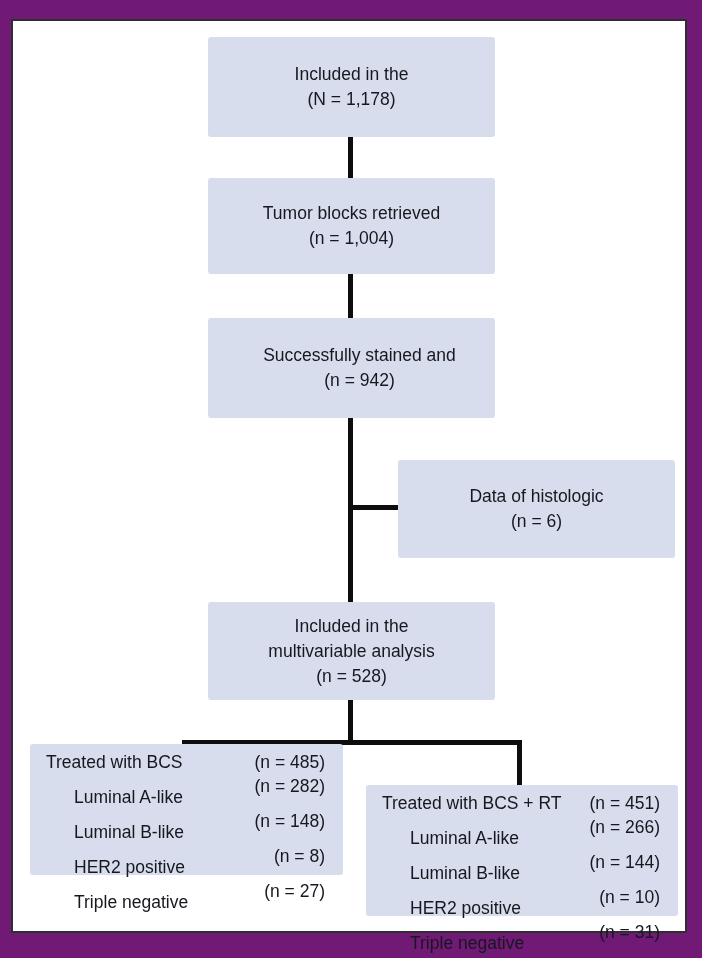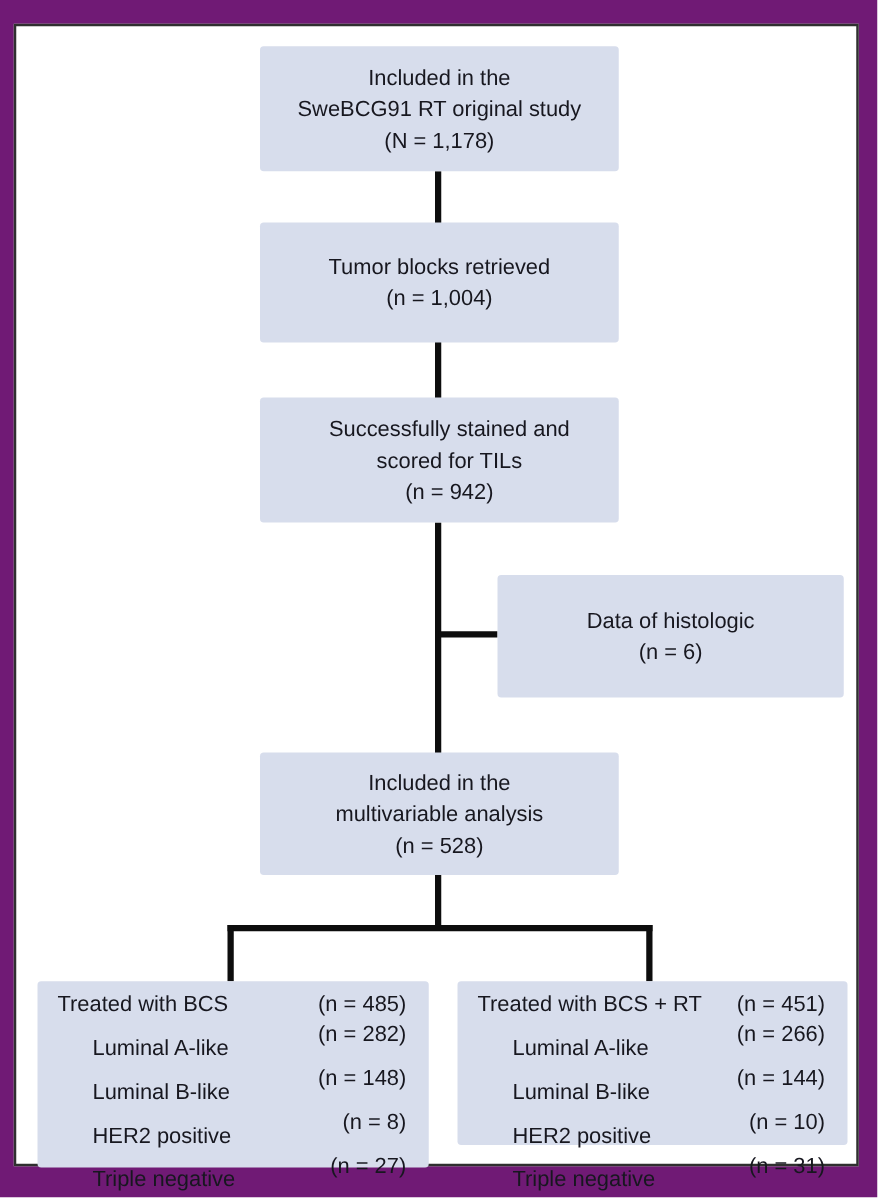--- a/index.html
+++ b/index.html
@@ -43,21 +43,21 @@
     position:absolute;
     background:#d7ddec;
     border-radius:3px;
     box-sizing:border-box;
     font-size:17.5px;
     line-height:24px;
     padding:6px 18px 0 16px;
     display:block;
     text-align:left;
   }
-  .bl{left:30px;top:785px;width:313px;height:149px;}
+  .bl{left:30px;top:744px;width:313px;height:131px;}
   .br{left:366px;top:785px;width:312px;height:131px;}
   .row{display:flex;justify-content:space-between;}
   .row .lbl{white-space:nowrap;}
   .row .val{white-space:nowrap;text-align:right;}
   .row.sub .lbl{padding-left:28px;margin-top:11px;}
   
   .conn{position:absolute;background:#0d0d0d;}
   .v1{left:348px;top:137px;width:5px;height:43px;}
   .v2{left:348px;top:272px;width:5px;height:48px;}
   .v3{left:348px;top:418px;width:5px;height:186px;}
@@ -77,32 +77,30 @@
   <div class="conn v2"></div>
   <div class="conn v3"></div>
   <div class="conn hbranch"></div>
   <div class="conn v4"></div>
   <div class="conn hfork"></div>
   <div class="conn vforkl"></div>
   <div class="conn vforkr"></div>
 
   <div class="fbox b1">
     <span class="line">Included in the</span>
-    <span class="line">SweBCG91 RT original study</span>
     <span class="line">(N = 1,178)</span>
   </div>
 
   <div class="fbox b2">
     <span class="line">Tumor blocks retrieved</span>
     <span class="line">(n = 1,004)</span>
   </div>
 
   <div class="fbox b3">
     <span class="line">Successfully stained and</span>
-    <span class="line">scored for TILs</span>
     <span class="line">(n = 942)</span>
   </div>
 
   <div class="fbox bside">
     <span class="line">Data of histologic</span>
     <span class="line">(n = 6)</span>
   </div>
 
   <div class="fbox b5">
     <span class="line">Included in the</span>

